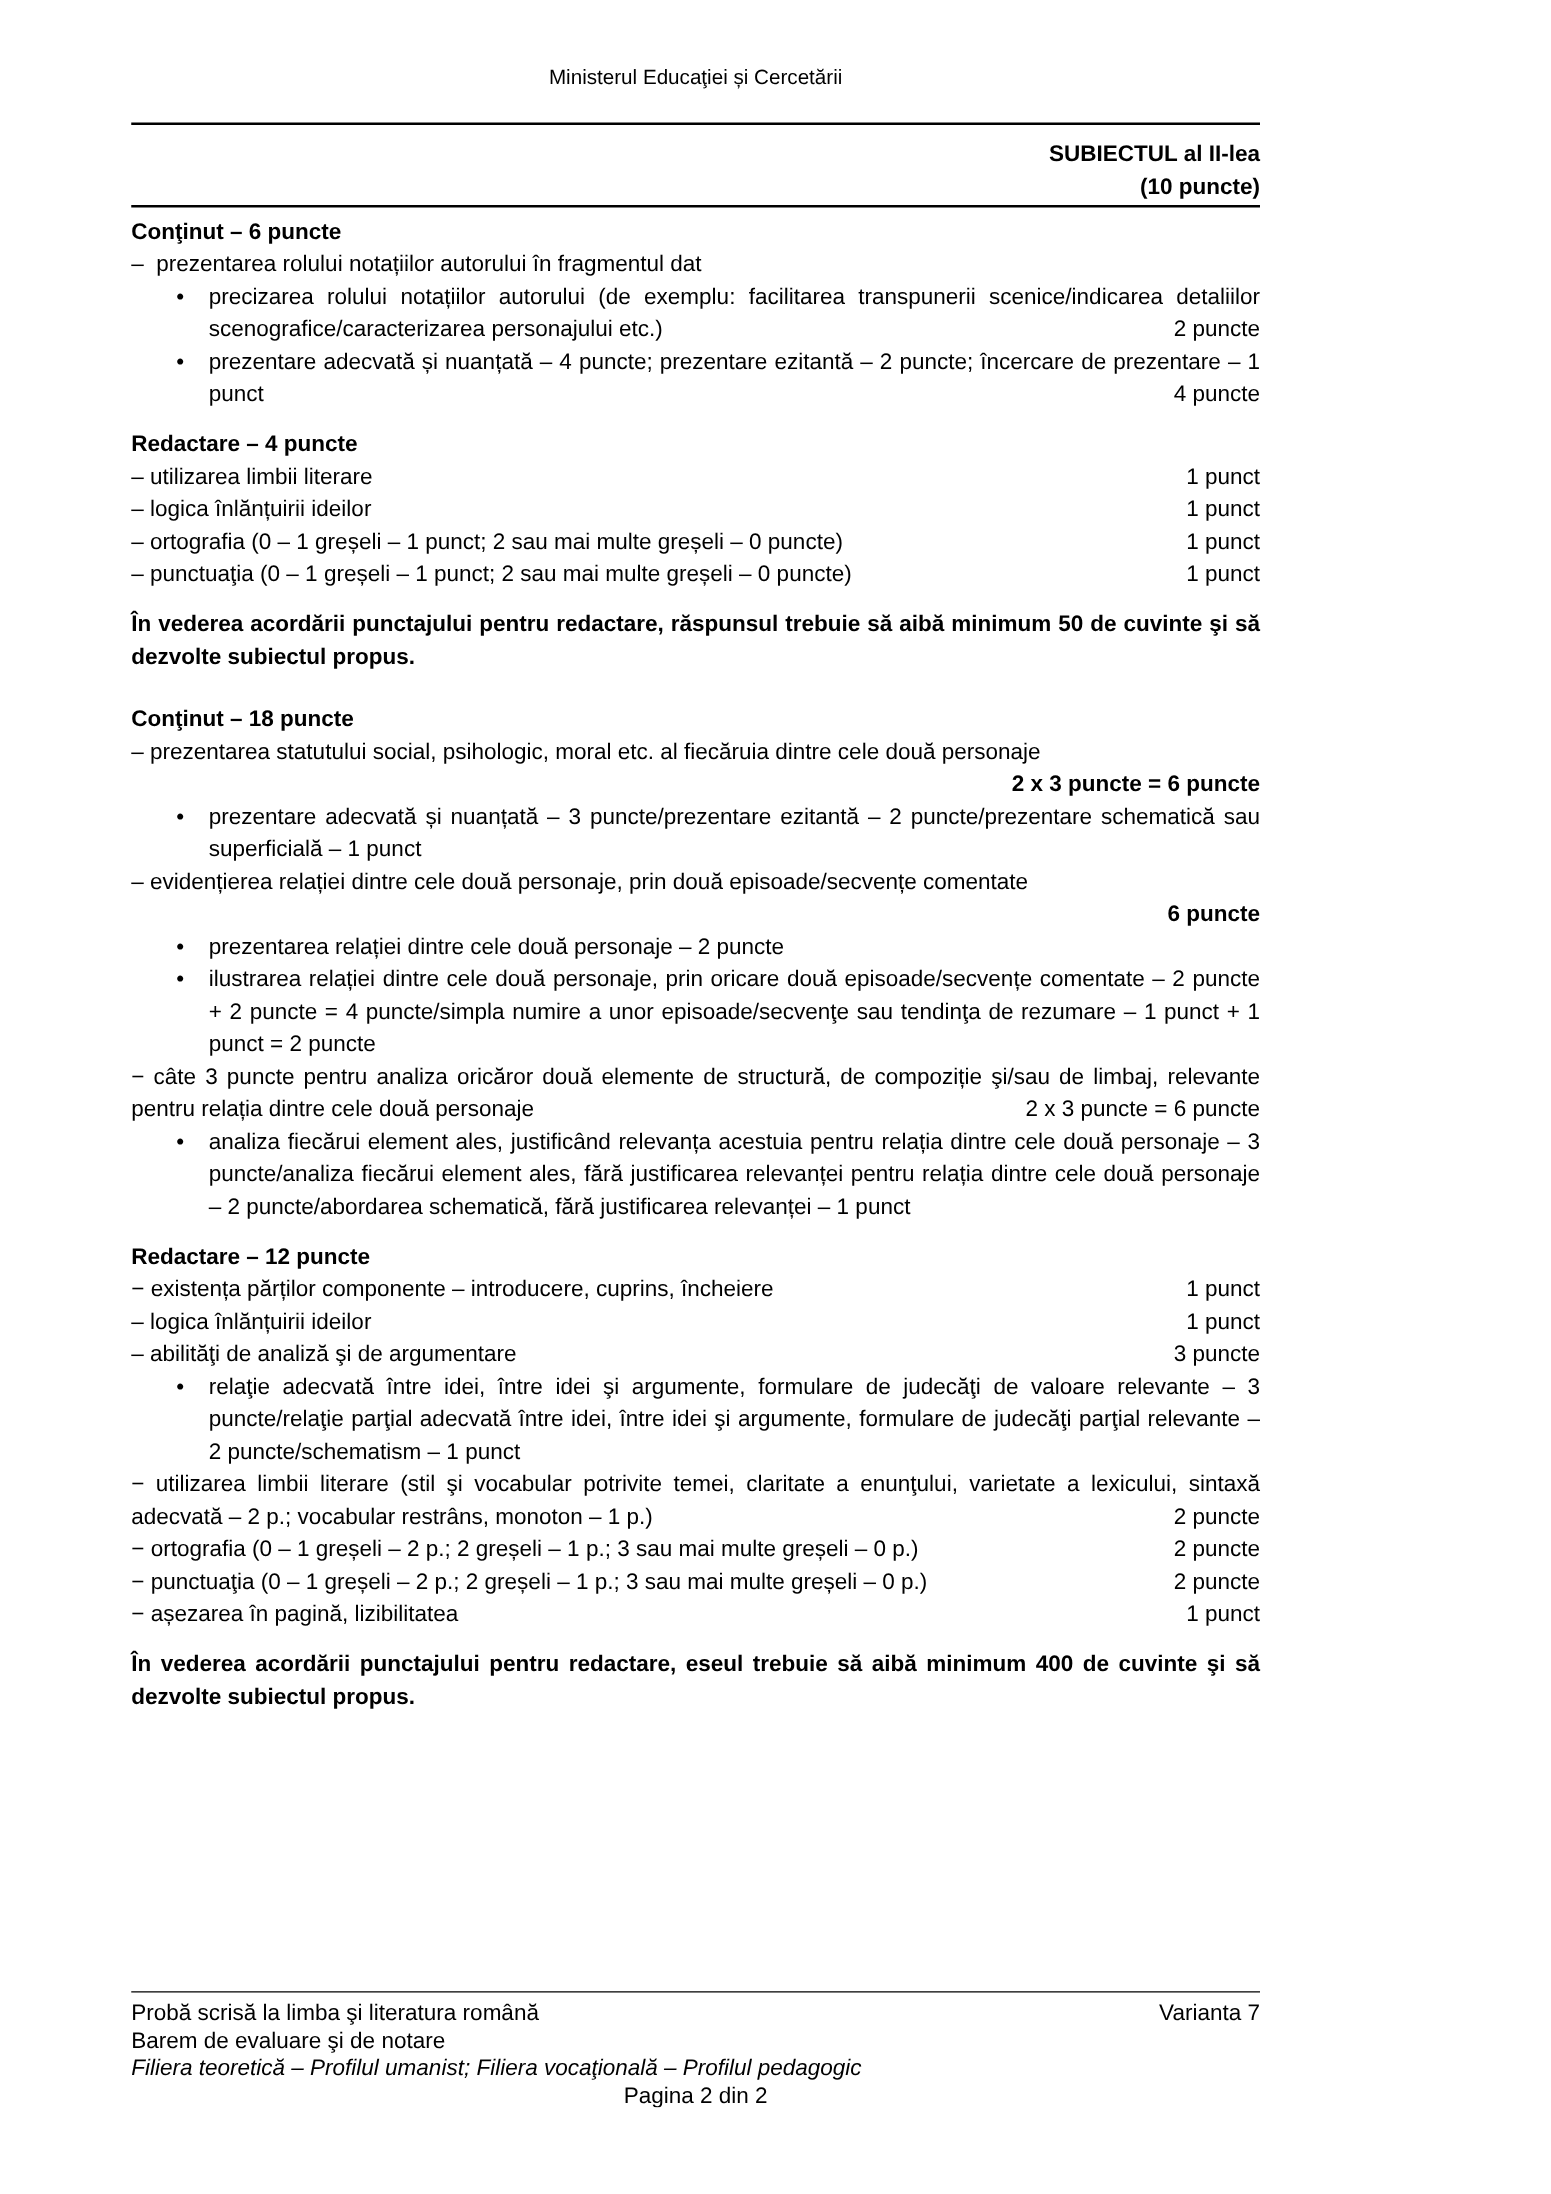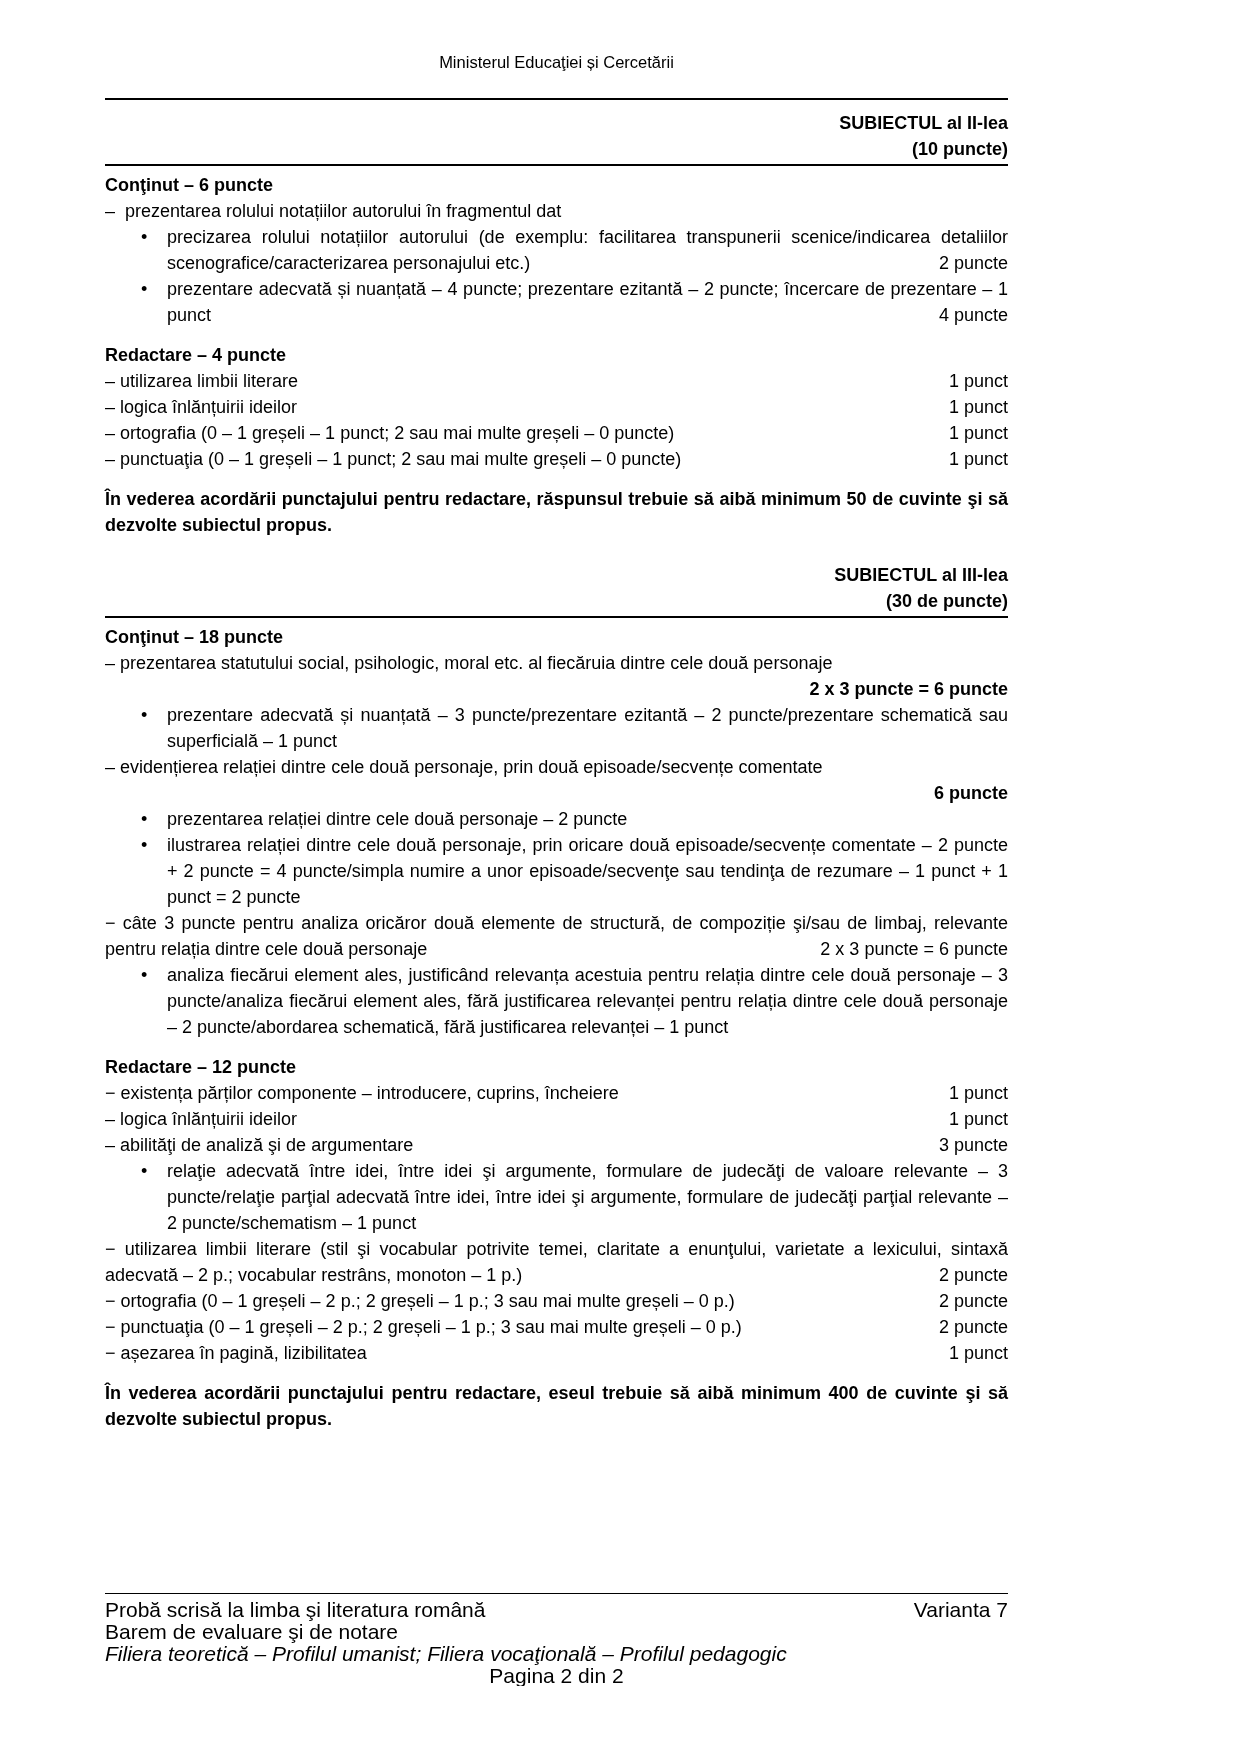--- a/index.html
+++ b/index.html
@@ -16,21 +16,21 @@
              font-weight:bold;border-bottom:2px solid #000;padding-bottom:2px;margin-bottom:6px;flex-direction:column;}
   .h{font-weight:bold;}
   .h.gap{margin-top:14px;}
   .p{text-align:justify;}
   .b{text-align:justify;padding-left:62px;position:relative;}
   .b .marker{position:absolute;left:36px;}
   .r{text-align:right;font-weight:bold;}
   .n{font-weight:bold;text-align:justify;margin-top:14px;margin-bottom:14px;}
   .pts{float:right;font-weight:normal;margin-left:12px;}
   .ftr-rule{position:absolute;left:105px;width:903px;top:1593px;border-top:1.5px solid #000;}
-  .ftr{position:absolute;left:105px;width:903px;top:1599px;font-size:21px;line-height:22px;}
+  .ftr{position:absolute;left:105px;width:903px;top:1599px;font-size:18px;line-height:22px;}
   .ftr-row1{display:flex;justify-content:space-between;}
   .ftr-italic{font-style:italic;}
   .ftr-page{text-align:center;}
 </style>
 </head>
 <body>
 
 <div class="page">
 
   <div class="hdr">
@@ -53,24 +53,20 @@
           <div class="h gap">Redactare – 4 puncte</div>
           <div class="p">– utilizarea limbii literare<span class="pts">1 punct</span></div>
           <div class="p">– logica înlănțuirii ideilor<span class="pts">1 punct</span></div>
           <div class="p">– ortografia (0 – 1 greșeli – 1 punct; 2 sau mai multe greșeli – 0 puncte)<span class="pts">1 punct</span></div>
           <div class="p">– punctuaţia (0 – 1 greșeli – 1 punct; 2 sau mai multe greșeli – 0 puncte)<span class="pts">1 punct</span></div>
           <div class="n">În vederea acordării punctajului pentru redactare, răspunsul trebuie să aibă minimum 50 de cuvinte şi să dezvolte subiectul propus.</div>
         </div>
     </div>
 
     <div class="sec">
-      <div class="title-row">
-        <span>SUBIECTUL al III-lea</span>
-        <span>(30 de puncte)</span>
-      </div>
       <div>
           <div class="h">Conţinut – 18 puncte</div>
           <div class="p">– prezentarea statutului social, psihologic, moral etc. al fiecăruia dintre cele două personaje</div>
           <div class="r">2 x 3 puncte = 6 puncte</div>
           <div class="b"><span class="marker">•</span>prezentare adecvată și nuanțată – 3 puncte/prezentare ezitantă – 2 puncte/prezentare schematică sau superficială – 1 punct</div>
           <div class="p">– evidențierea relației dintre cele două personaje, prin două episoade/secvențe comentate</div>
           <div class="r">6 puncte</div>
           <div class="b"><span class="marker">•</span>prezentarea relației dintre cele două personaje – 2 puncte</div>
           <div class="b"><span class="marker">•</span>ilustrarea relației dintre cele două personaje, prin oricare două episoade/secvențe comentate – 2 puncte + 2 puncte = 4 puncte/simpla numire a unor episoade/secvenţe sau tendinţa de rezumare – 1 punct + 1 punct = 2 puncte</div>
           <div class="p">− câte 3 puncte pentru analiza oricăror două elemente de structură, de compoziție şi/sau de limbaj, relevante pentru relația dintre cele două personaje<span class="pts">2 x 3 puncte = 6 puncte</span></div>

